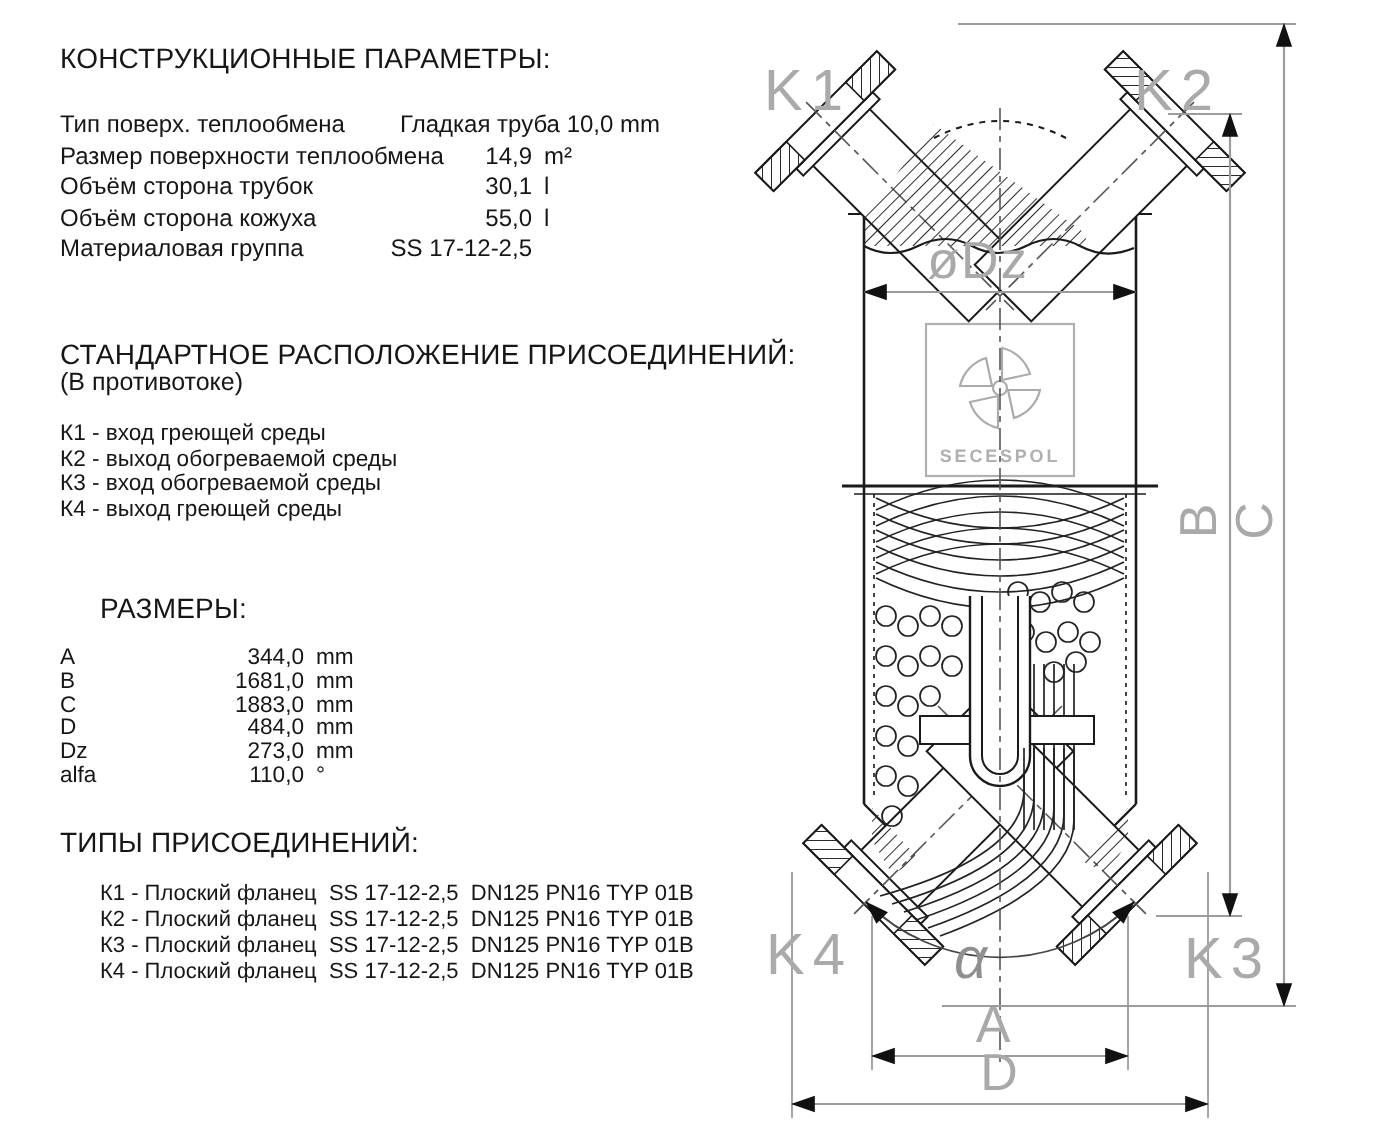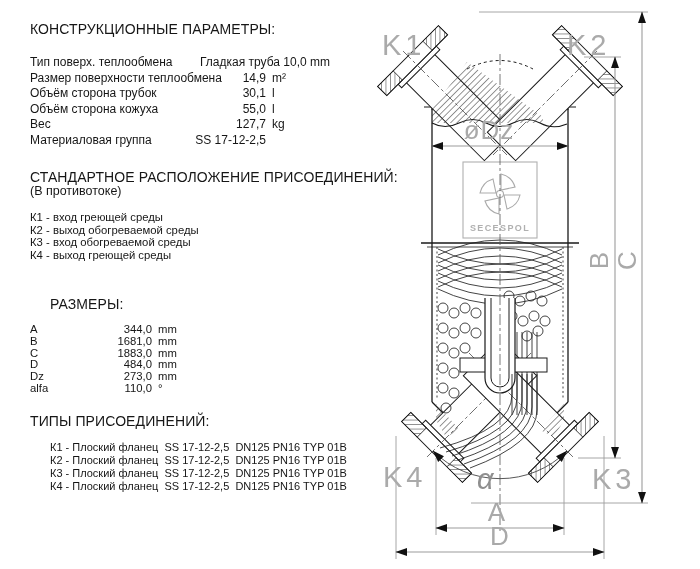--- a/index.html
+++ b/index.html
@@ -56,25 +56,20 @@
       <span class="plabel">Объём сторона трубок</span>
       <span class="pvalue">30,1</span>
       <span class="punit">l</span>
     </div>
     <div class="prow">
       <span class="plabel">Объём сторона кожуха</span>
       <span class="pvalue">55,0</span>
       <span class="punit">l</span>
     </div>
     <div class="prow">
-      <span class="plabel">Вес</span>
-      <span class="pvalue">127,7</span>
-      <span class="punit">kg</span>
-    </div>
-    <div class="prow">
       <span class="plabel">Материаловая группа</span>
       <span class="pvalue">SS 17-12-2,5</span>
       <span class="punit"></span>
     </div>
   </div>
 
   <div class="sec-heading" style="top:169px;">СТАНДАРТНОЕ РАСПОЛОЖЕНИЕ ПРИСОЕДИНЕНИЙ:</div>
   <div class="sub-heading" style="top:184px;">(В противотоке)</div>
 
   <div class="klist" style="top:211px;">

